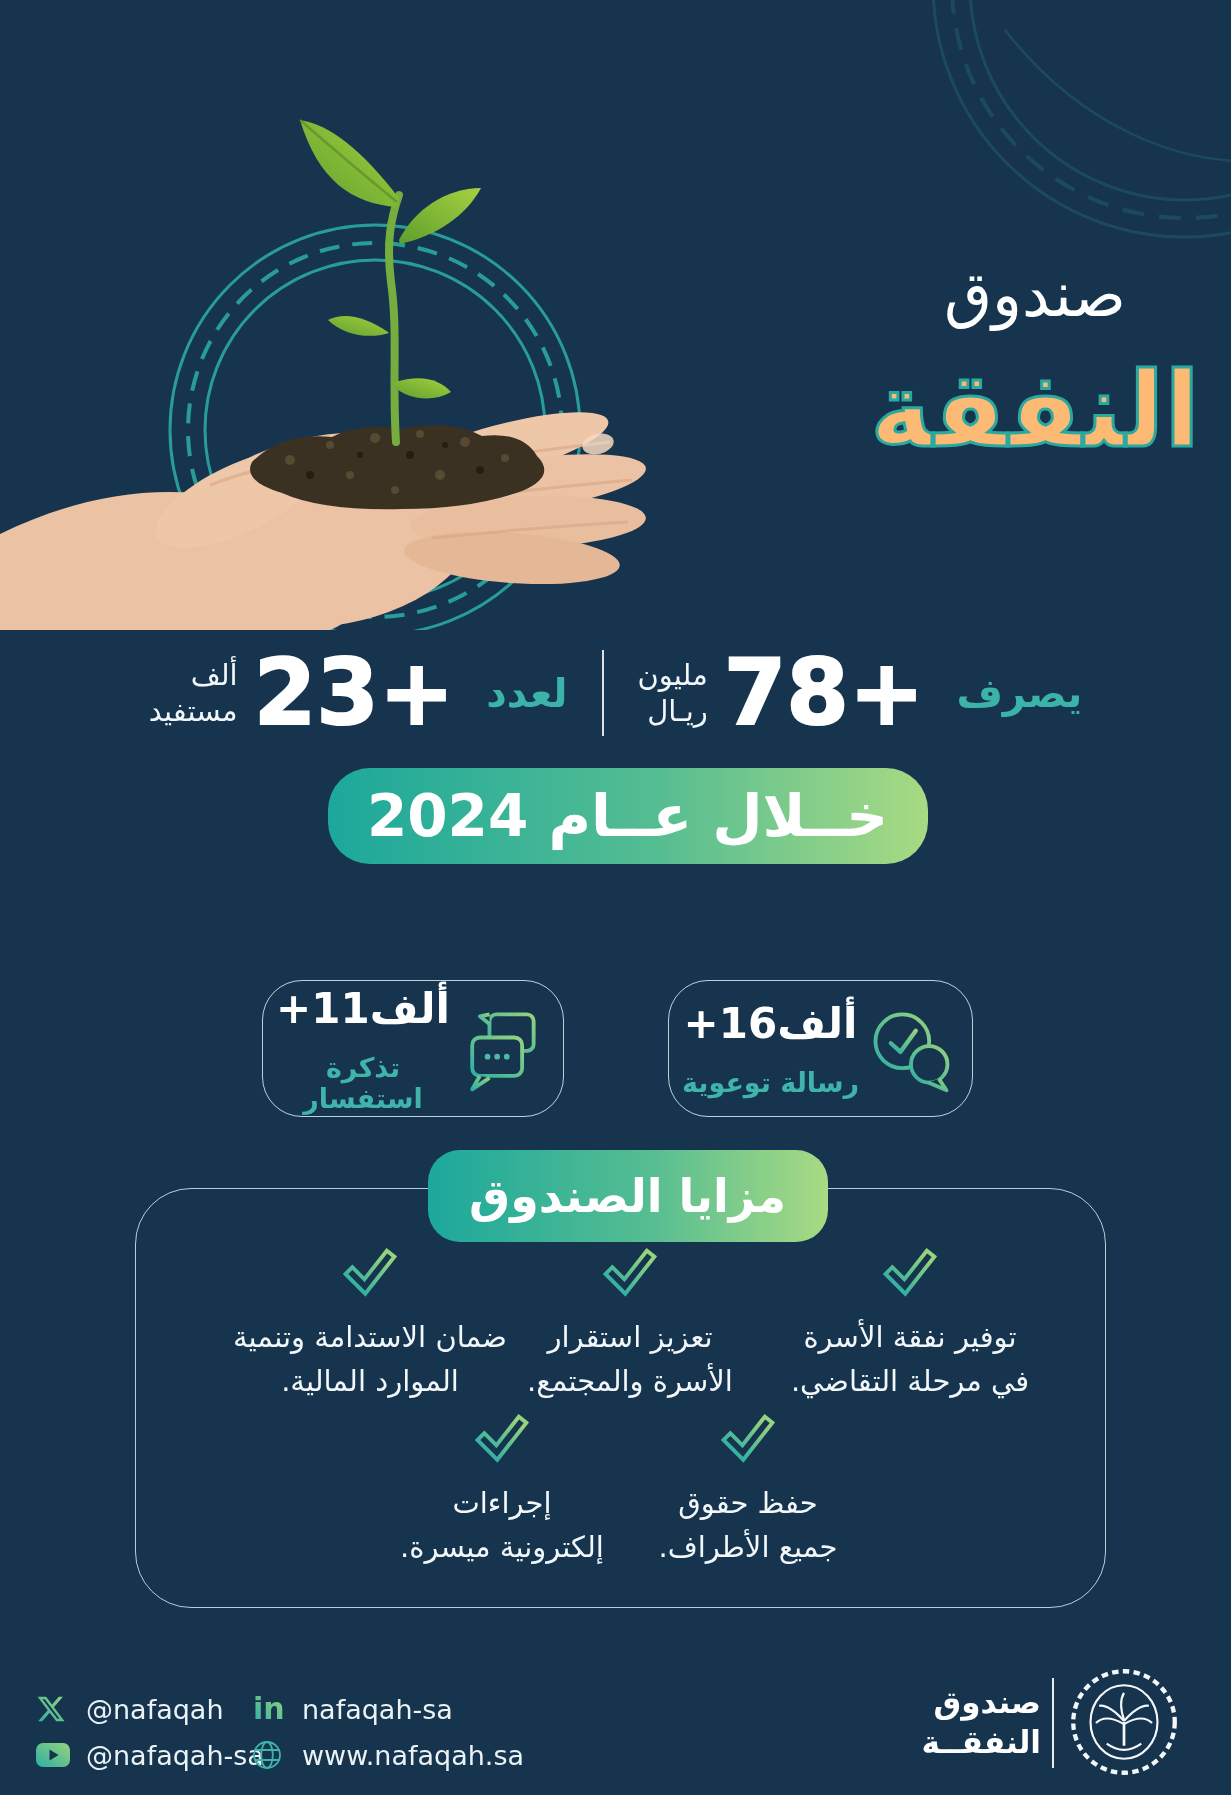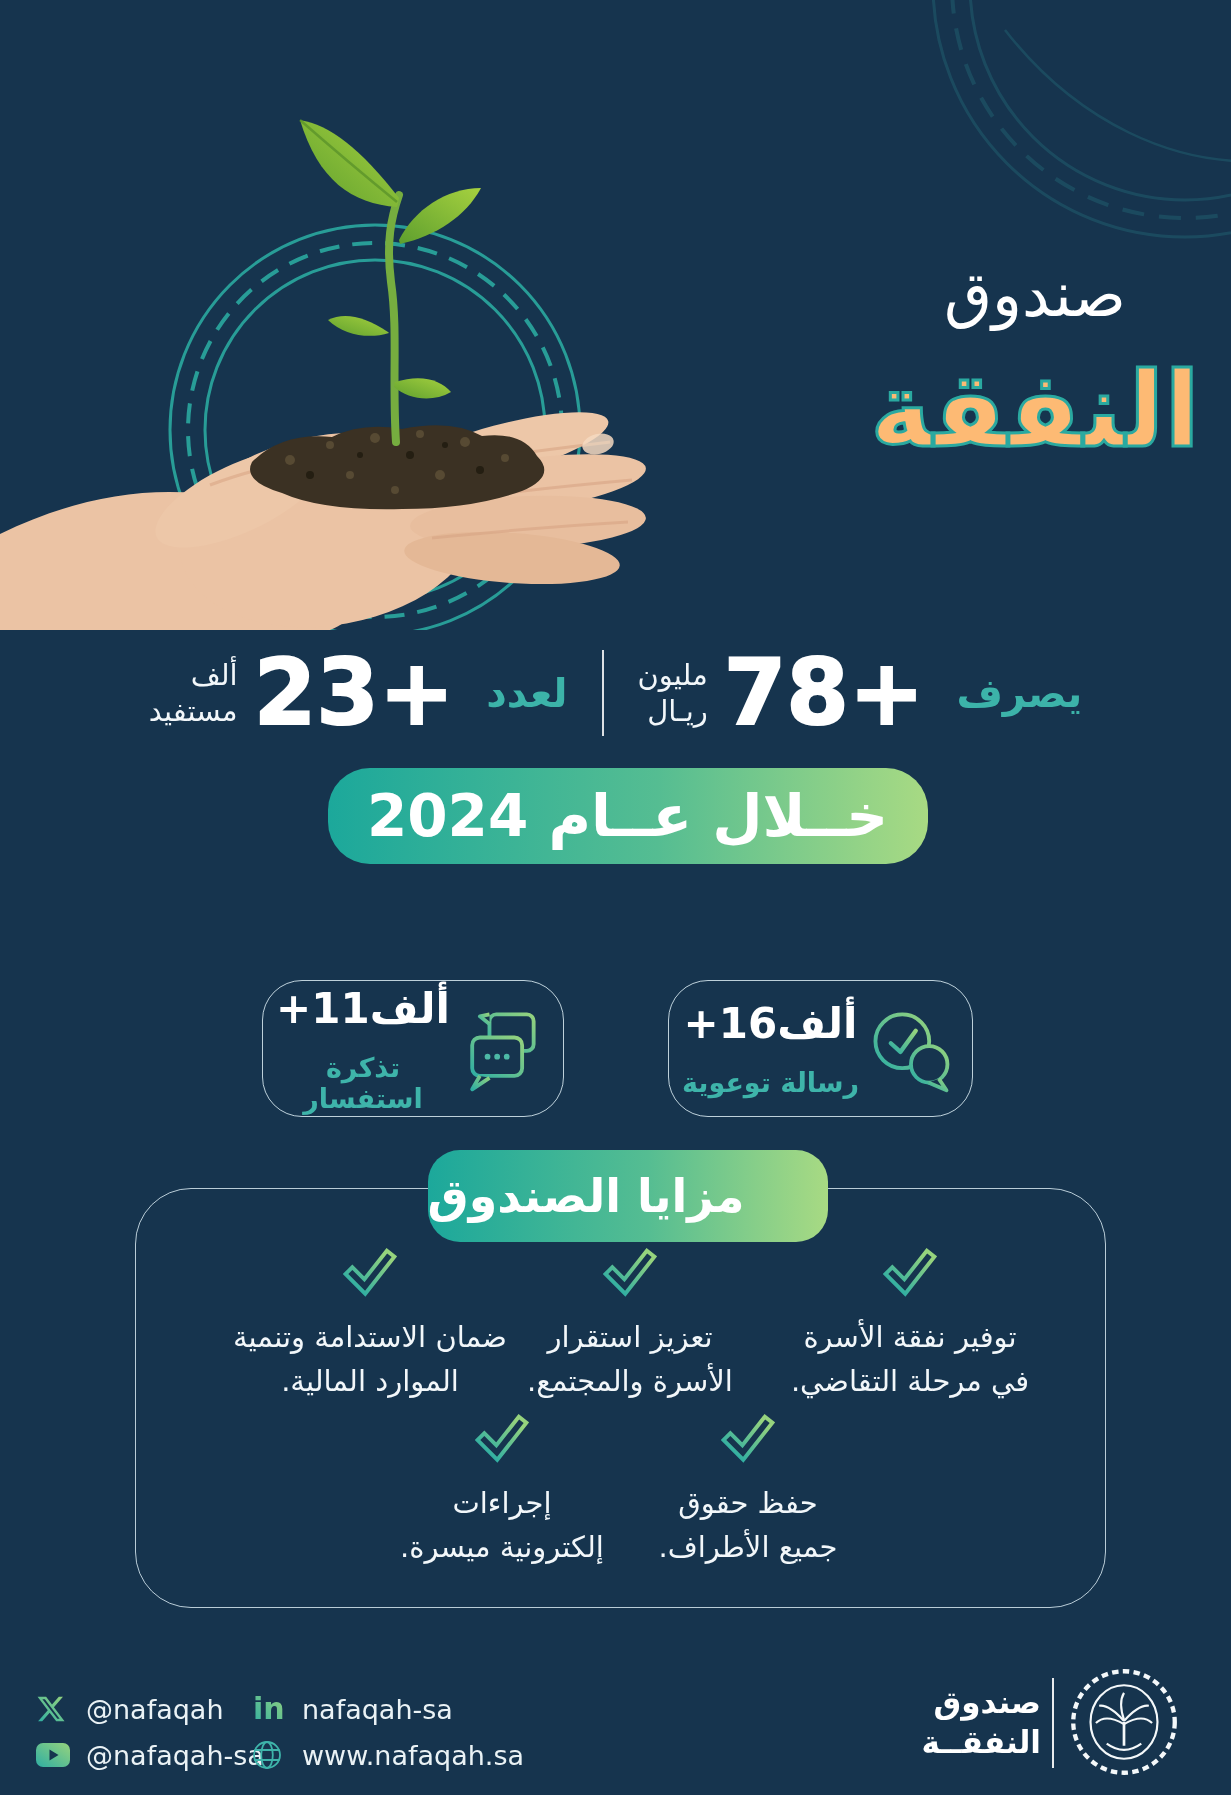--- a/index.html
+++ b/index.html
@@ -43,21 +43,21 @@
   .card .ic{width:96px; height:96px; margin-right:14px; flex:0 0 auto;}
   .card-right{left:668px; width:303px;}
   .card-left{left:262px; width:300px;}
 
   
   .benefits-box{left:135px; top:1188px; width:969px; height:418px;
     border:1.5px solid rgba(214,232,240,.85); border-radius:56px;}
   .benefits-pill{top:1150px; left:50%; transform:translateX(-50%);
     width:400px; height:92px; border-radius:32px;
     background:linear-gradient(90deg,#1CA89B 0%,#55BD92 55%,#A8DA83 100%);
-    display:flex; align-items:center; }
+    display:flex; align-items:center; justify-content:center;}
   .benefits-pill span{font-size:46px; font-weight:bold; color:#fff;}
   .benefit{width:300px; text-align:center;}
   .benefit svg{width:54px; height:54px; margin-bottom:12px;}
   .benefit .t{font-size:29px; color:#F2F7FA; line-height:1.5; direction:rtl;}
   .b1{left:760px; top:1246px;} .b2{left:480px; top:1246px;} .b3{left:220px; top:1246px;}
   .b4{left:598px; top:1412px;} .b5{left:352px; top:1412px;}
 
   
   .social{display:flex; gap:14px; direction:ltr;}
   .social .ic{width:36px; height:30px; flex:0 0 auto; display:flex; align-items:center;}

